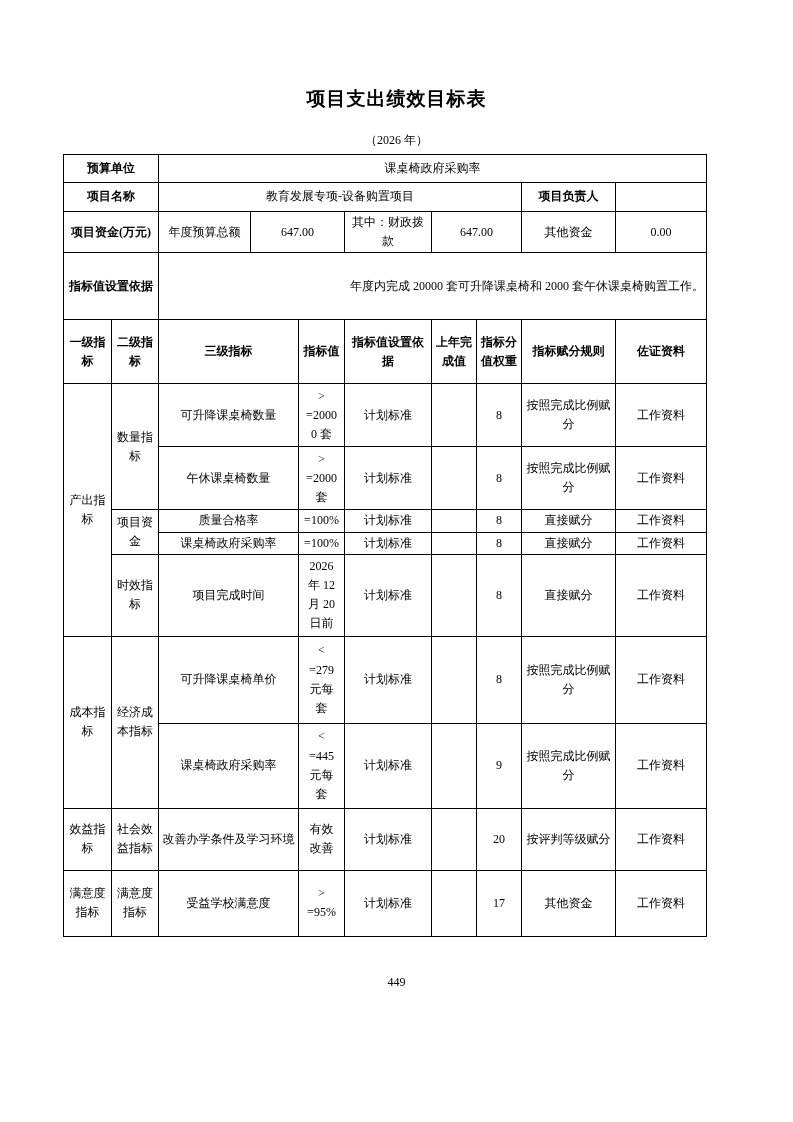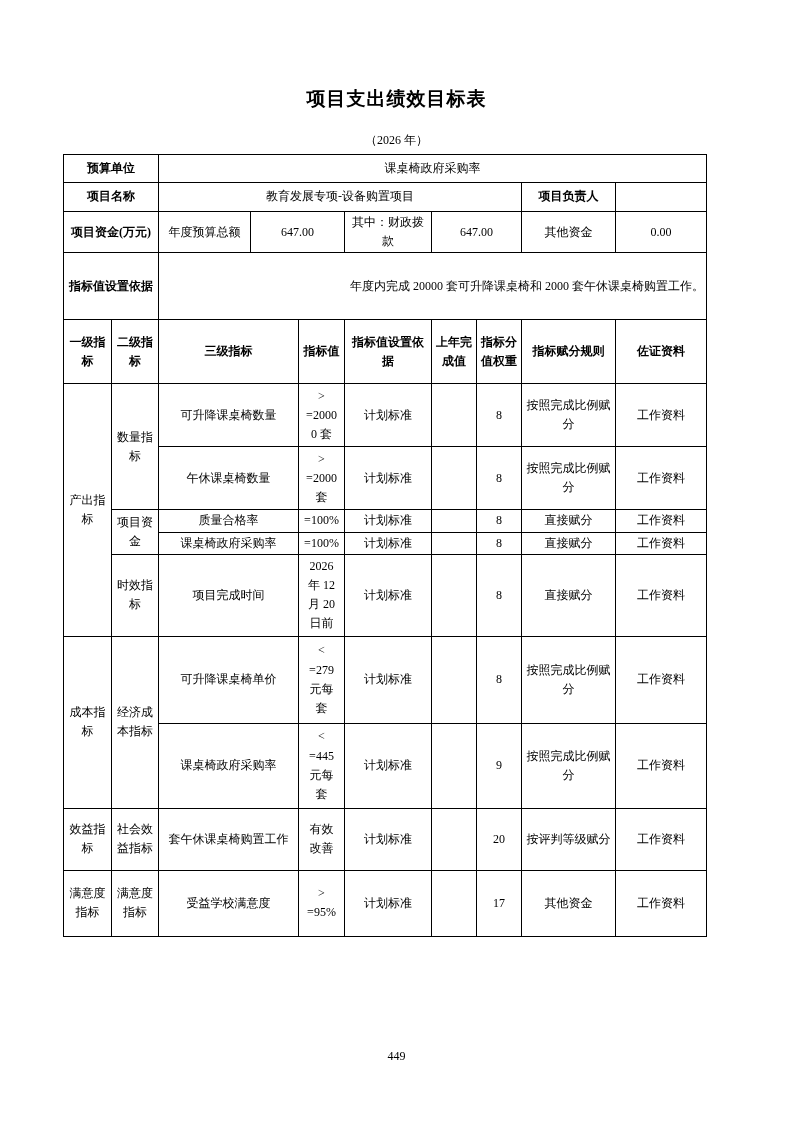--- a/index.html
+++ b/index.html
@@ -26,21 +26,21 @@
     border: 1px solid #000;
     font-size: 12px; font-weight: normal;
     text-align: center; vertical-align: middle;
     padding: 1px 2px; line-height: 1.6;
     word-break: break-all; overflow: hidden;
   }
   th, .bold { font-weight: bold; }
   .left { text-align: right; padding-left: 16px; }
   .pre { white-space: pre-line; }
   .pagenum {
-    position: absolute; top: 1049px; left: 0; width: 100%;
+    position: absolute; top: 975px; left: 0; width: 100%;
     text-align: center; font-size: 12px;
   }
 </style>
 </head>
 <body>
 
 <div class="page">
 
   <h1 class="doc-title">项目支出绩效目标表</h1>
   <div class="doc-subtitle">（2026 年）</div>
@@ -174,21 +174,21 @@
 套</td>
       <td>计划标准</td>
       <td></td>
       <td>9</td>
       <td>按照完成比例赋分</td>
       <td>工作资料</td>
     </tr>
     <tr style="height:62px">
       <td>效益指标</td>
       <td>社会效益指标</td>
-      <td colspan="2">套午休课桌椅购置工作</td>
+      <td colspan="2">改善办学条件及学习环境</td>
       <td class="pre">有效
 改善</td>
       <td>计划标准</td>
       <td></td>
       <td>20</td>
       <td>按评判等级赋分</td>
       <td>工作资料</td>
     </tr>
     <tr style="height:66px">
       <td>满意度指标</td>

